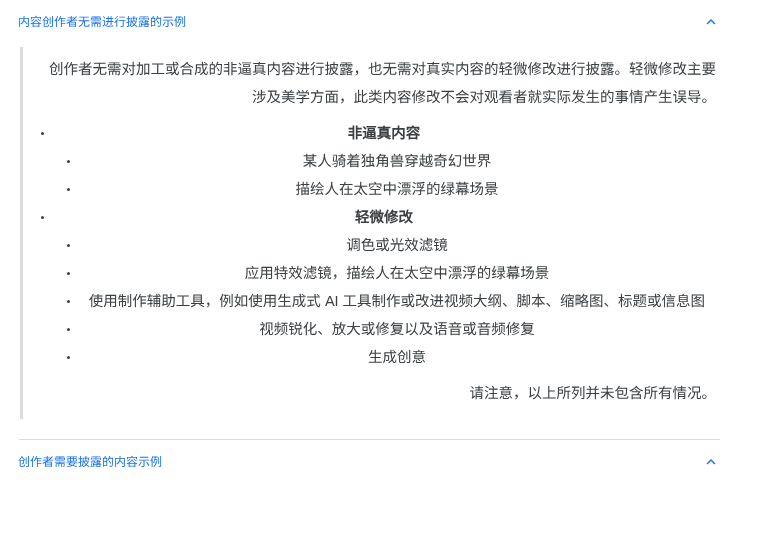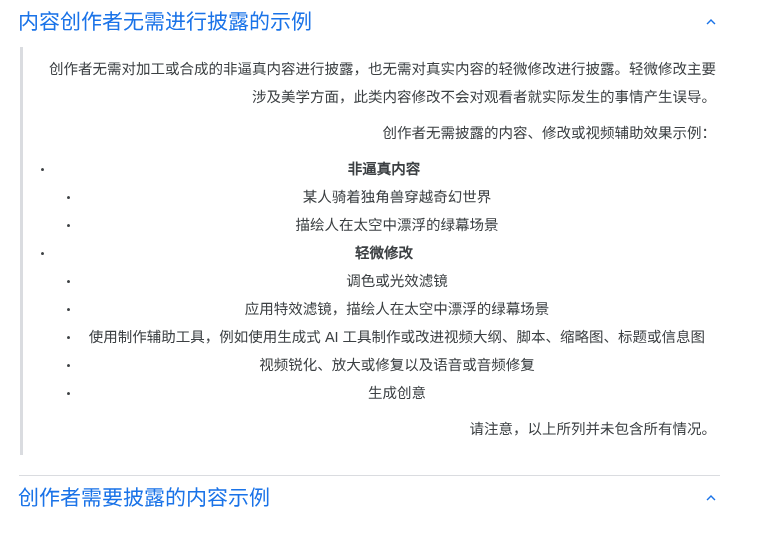--- a/index.html
+++ b/index.html
@@ -19,21 +19,21 @@
   
   .accordion-header {
     display: flex;
     justify-content: space-between;
     align-items: center;
     padding: 11px 0;
     cursor: pointer;
   }
   .accordion-header .header-title {
     color: var(--accent, #1a73e8);
-    font-size: 21px;
+    font-size: 12px;
     line-height: 22px;
     font-weight: 400;
   }
   .chevron { display: inline-flex; align-items: center; }
   .chevron svg { display: block; }
   
   .zippy-content {
     margin: 3px 0 0 2px;
     border-left: 3px solid var(--divider, #dadce0);
     padding: 8px 4px 12px 16px;
@@ -72,21 +72,20 @@
     <span class="header-title">内容创作者无需进行披露的示例</span>
     <span class="chevron">
       <svg width="18" height="18" viewBox="0 0 24 24" fill="#1a73e8" class="chev-svg">
         <path d="M7.41 15.41 12 10.83l4.59 4.58L18 14l-6-6-6 6z"></path>
       </svg>
     </span>
   </div>
 
   <div class="zippy-content">
     <p>创作者无需对加工或合成的非逼真内容进行披露，也无需对真实内容的轻微修改进行披露。轻微修改主要涉及美学方面，此类内容修改不会对观看者就实际发生的事情产生误导。</p>
-    <p>创作者无需披露的内容、修改或视频辅助效果示例：</p>
 
     <ul class="lvl1">
       <li>
         <span class="li-label-bold">非逼真内容</span>
         <ul class="lvl2">
           <li>
             <span>某人骑着独角兽穿越奇幻世界</span>
           </li>
           <li>
             <span>描绘人在太空中漂浮的绿幕场景</span>

